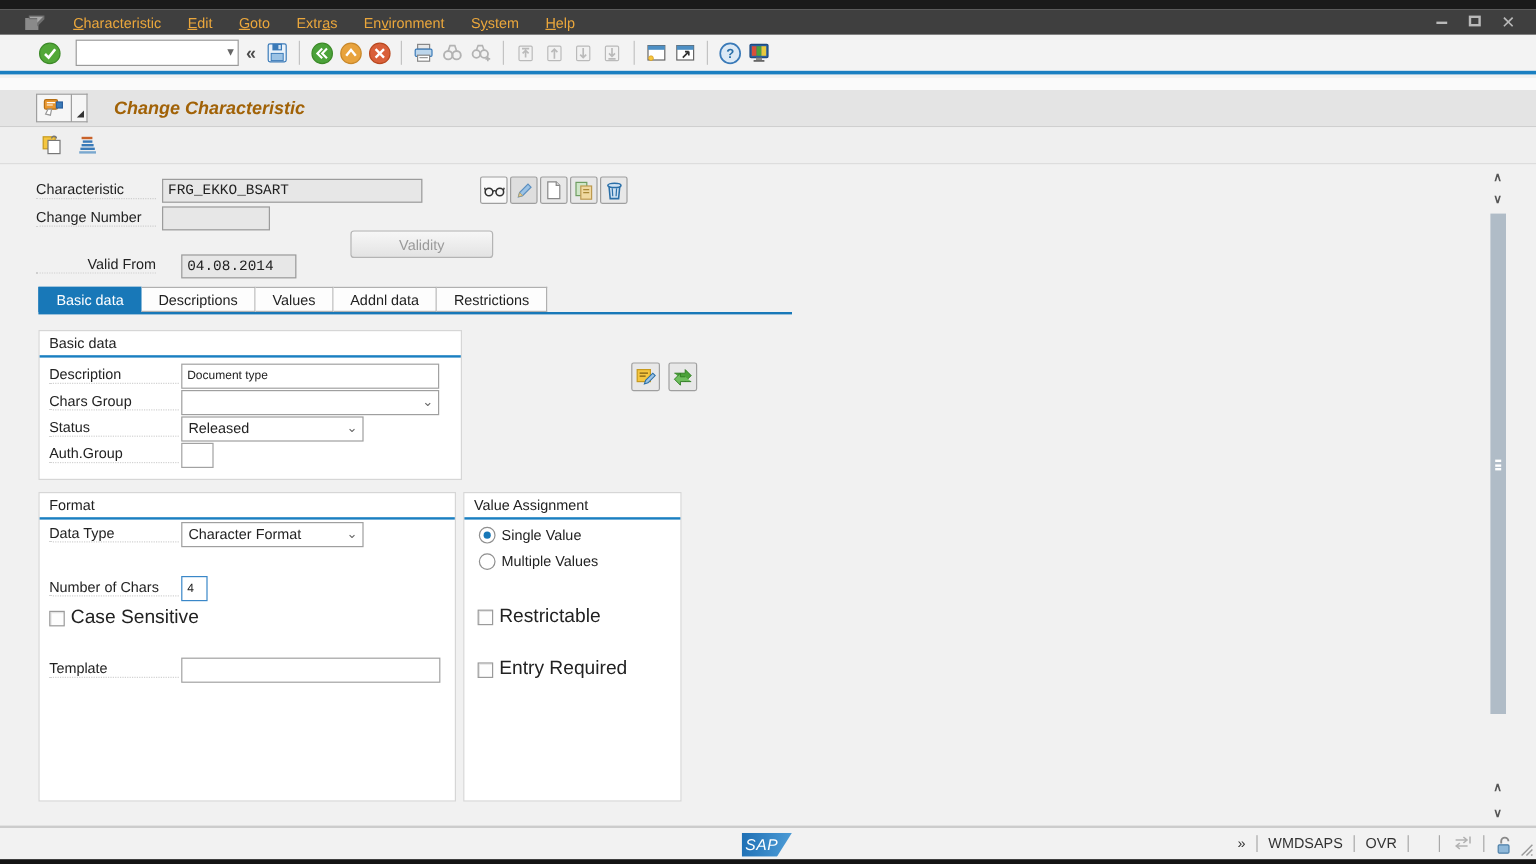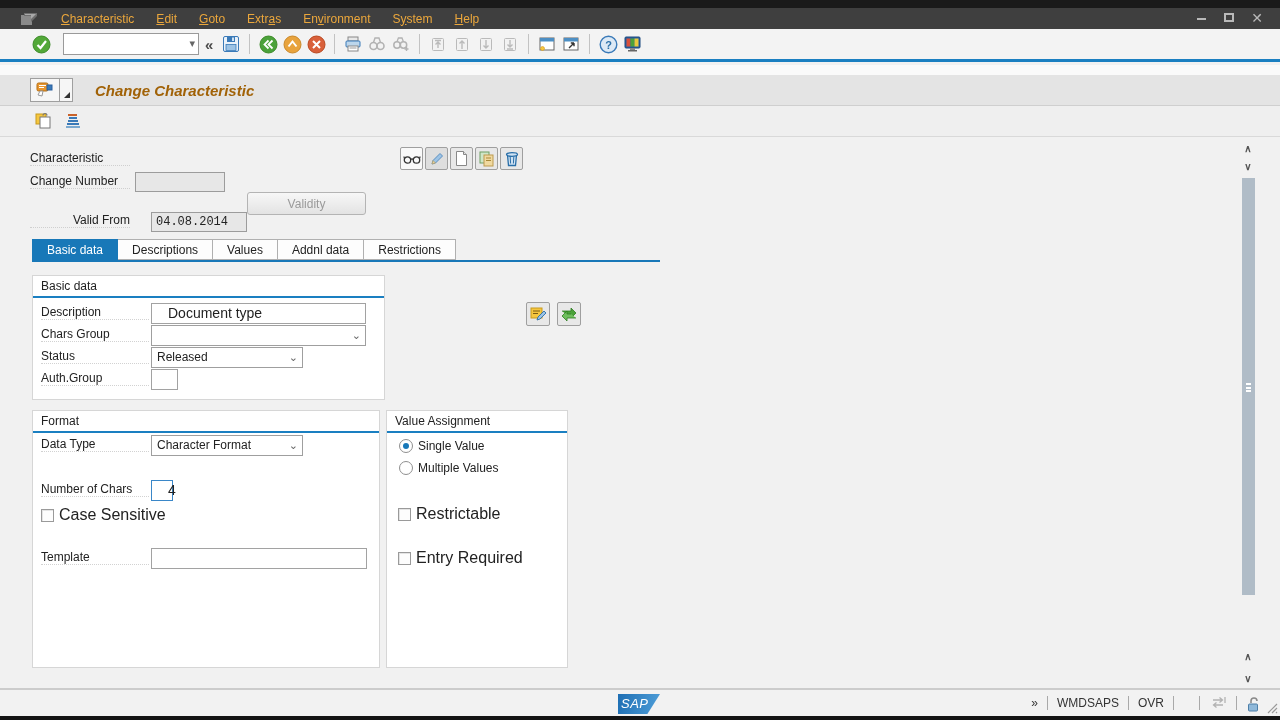--- a/index.html
+++ b/index.html
@@ -36,22 +36,22 @@
   .page-title { font-size:15px; font-weight:bold; font-style:italic; margin-left:22px; color:#a16207; }
 
   
   .apptoolbar { position:absolute; left:0; top:106px; width:1280px; height:31px; background:#efefef; border-bottom:1px solid #d9d9d9; display:flex; align-items:center; }
   .app-ic { margin-left:0; width:24px; height:22px; display:flex; align-items:center; justify-content:center; }
 
   
   .content { position:absolute; left:0; top:137px; width:1280px; height:551px; background:#f1f1f1; }
   .flabel { position:absolute; color:#222; border-bottom:1px dotted #cfcfcf; }
   .ro-field { position:absolute; background:#e7e7e7; border:1px solid #9c9c9c; font-family:"Liberation Mono","DejaVu Sans Mono",monospace; font-size:12px; color:#222; line-height:18px; padding-left:4px; }
-  .ed-field { position:absolute; background:#fff; border:1px solid #a2a2a2; font-size:14px; padding-left:16px; line-height:19px; }
-  .btn-gray { position:absolute; background:linear-gradient(#f7f7f7,#e3e3e3); border:1px solid #b4b4b4; border-radius:3px; color:#9a9a9a; text-align:center; font-size:12px; }
+  .ed-field { position:absolute; background:#fff; border:1px solid #a2a2a2; font-size:10px; padding-left:4px; line-height:19px; }
+  .btn-gray { position:absolute; background:linear-gradient(#f7f7f7,#e3e3e3); border:1px solid #b4b4b4; border-radius:3px; color:#9a9a9a; text-align:center; font-size:12px;margin-left:45px; }
   .ic-btn { width:23px; height:23px; background:#e8e8e8; border:1px solid #9f9f9f; border-radius:2px; display:flex; align-items:center; justify-content:center; margin-right:2px; }
   .ic-btn.active { background:#f9f9f9; }
   .ic-btn.dis { background:#dedede; }
 
   
   .tabstrip { position:absolute; left:32px; top:102px; height:21px; display:flex; }
   .tab { height:21px; line-height:20px; padding:0 14px; background:#fdfdfd; border:1px solid #b0b0b0; border-left:none; color:#222; font-size:12px; }
   .tab:first-child { border-left:1px solid #b0b0b0; }
   .tab.active { background:#1878b8; color:#fff; border-color:#1878b8; }
   .tab-underline { position:absolute; left:32px; top:123px; width:628px; height:2px; background:#1878b8; }
@@ -270,20 +270,21 @@
         <rect x="5" y="9" width="10" height="2" fill="#3a7ab8"></rect>
         <rect x="4" y="12" width="12" height="2" fill="#3a7ab8"></rect>
         <rect x="3" y="15" width="14" height="2" fill="#7aa8cf"></rect>
       </svg>
   </span>
 </div>
 
 <div class="content">
 
   <span class="flabel" style="left:30px; top:14px; width:100px;">Characteristic</span>
+  <span class="ro-field" style="left:135px; top:12px; width:217px; height:20px;">FRG_EKKO_BSART</span>
 
   <div style="position:absolute; left:400px; top:10px; display:flex;">
     <span class="ic-btn active">
       <svg width="18" height="12" viewBox="0 0 18 12">
           <circle cx="4.5" cy="7" r="3.2" fill="none" stroke="#333" stroke-width="1.3"></circle>
           <circle cx="13.5" cy="7" r="3.2" fill="none" stroke="#333" stroke-width="1.3"></circle>
           <path d="M7.7 6.5 q1.3 -1.2 2.6 0 M1.5 5.5 L0.8 3.5 M16.5 5.5 l0.7 -2" stroke="#333" stroke-width="1.1" fill="none"></path>
         </svg>
     </span>
     <span class="ic-btn dis">

